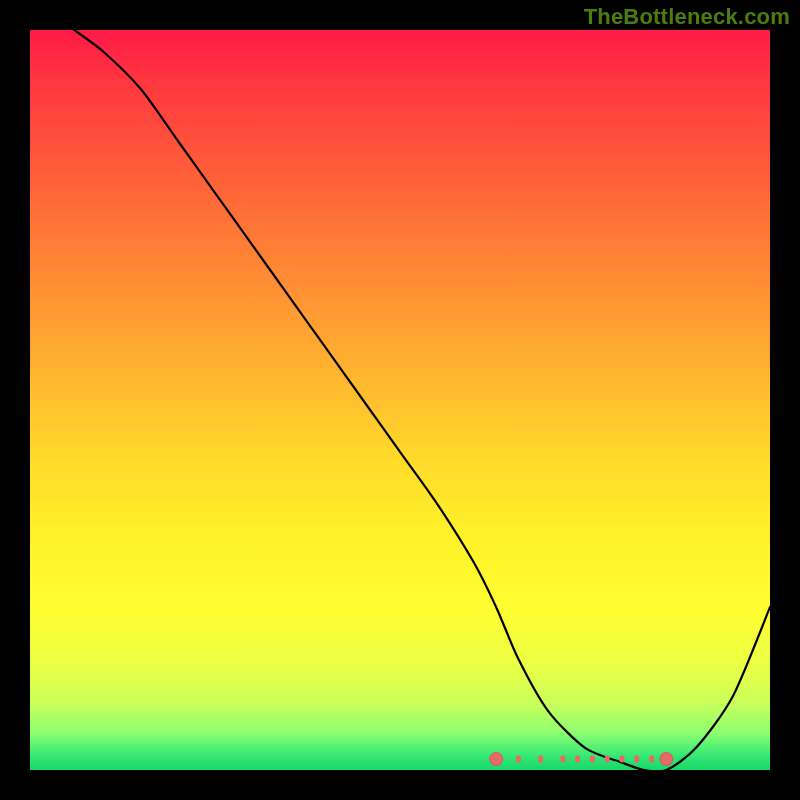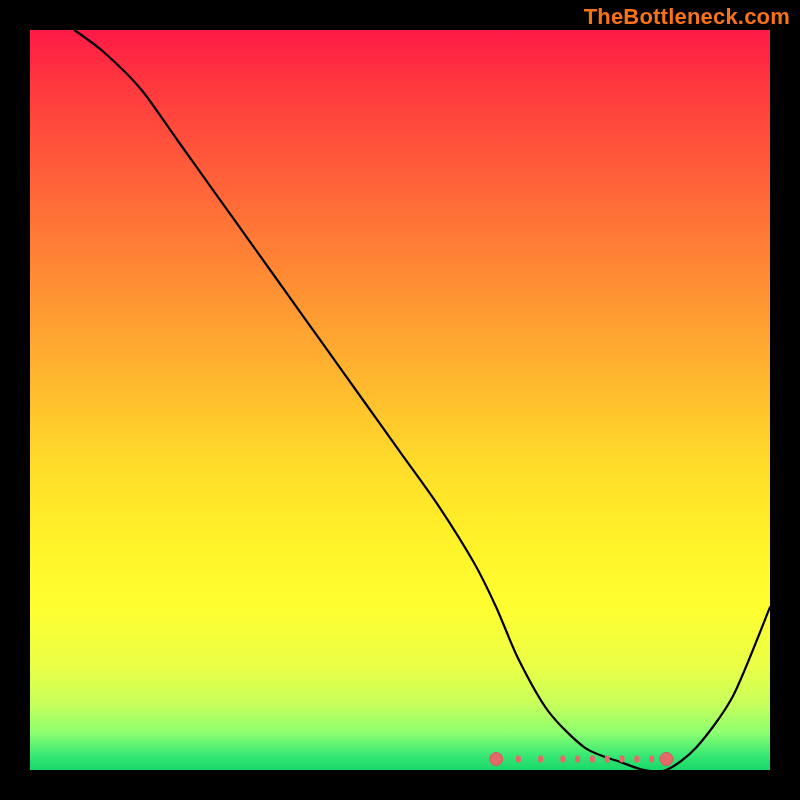--- a/index.html
+++ b/index.html
@@ -10,21 +10,21 @@
     background: #000;
     position: relative;
   }
   .watermark {
     position: absolute;
     top: 4px;
     right: 10px;
     font-family: Arial, Helvetica, sans-serif;
     font-size: 22px;
     font-weight: 600;
-    color: #f97316;
+    color: #4d7c0f;
     letter-spacing: 0.2px;
   }
   .plot-area {
     position: absolute;
     left: 30px;
     top: 30px;
     width: 740px;
     height: 740px;
     background: linear-gradient(to bottom,
       #ff1a46 0%,

